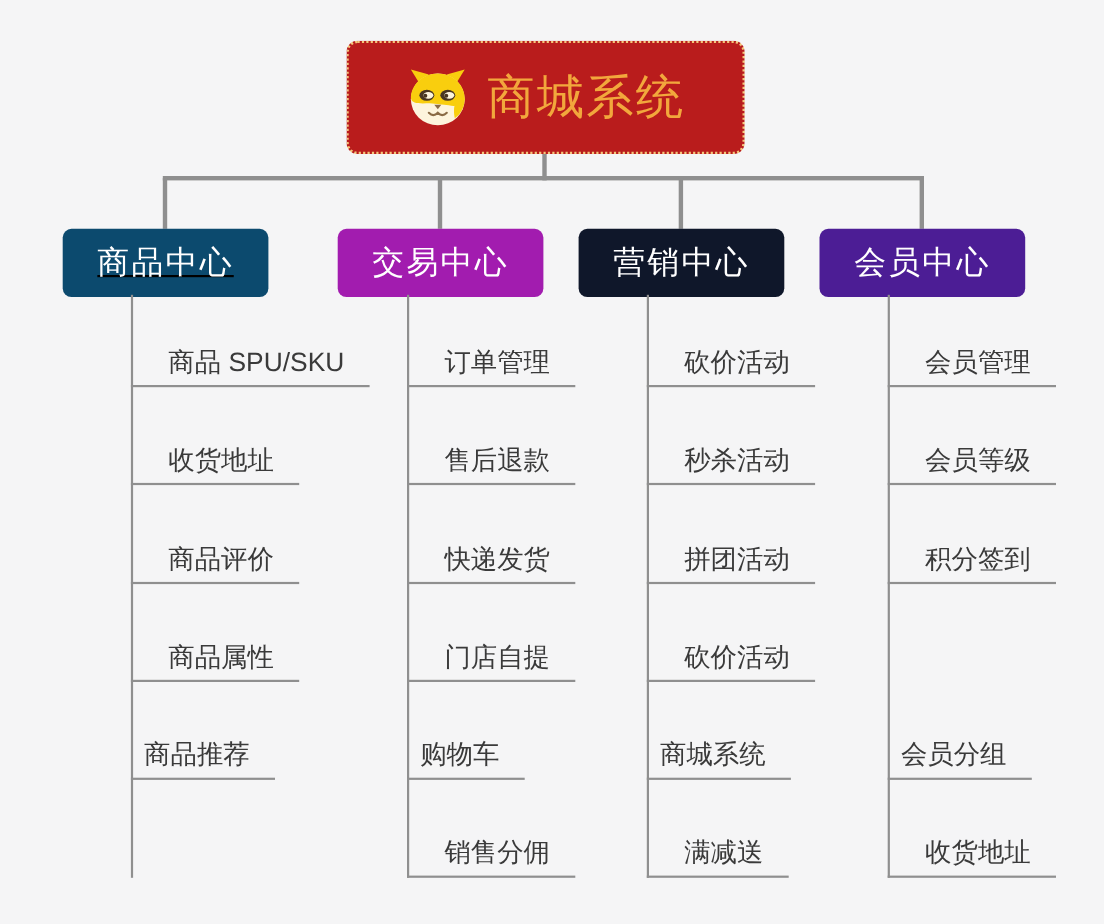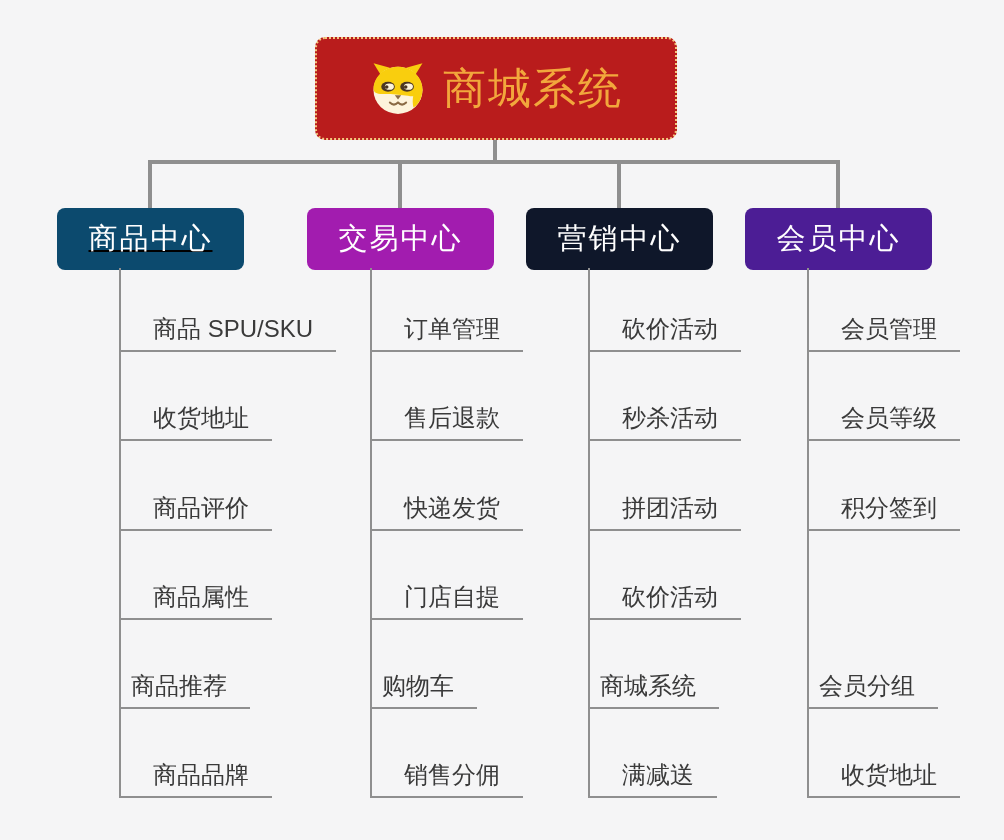--- a/index.html
+++ b/index.html
@@ -87,21 +87,20 @@
   <div class="node node-0" style="background: #0c4a6e; text-decoration: underline;">
     <span class="node-label">商品中心</span>
   </div>
   <div class="col col-0">
     <div class="vline"></div>
     <div class="item i0">商品 SPU/SKU</div>
     <div class="item i1">收货地址</div>
     <div class="item i2">商品评价</div>
     <div class="item i3">商品属性</div>
     <div class="item i4">商品推荐</div>
-    <div class="item i5">商品品牌</div>
   </div>
 
   <div class="node node-1" style="background: #a21caf;">
     <span class="node-label">交易中心</span>
   </div>
   <div class="col col-1">
     <div class="vline"></div>
     <div class="item i0">订单管理</div>
     <div class="item i1">售后退款</div>
     <div class="item i2">快递发货</div>

